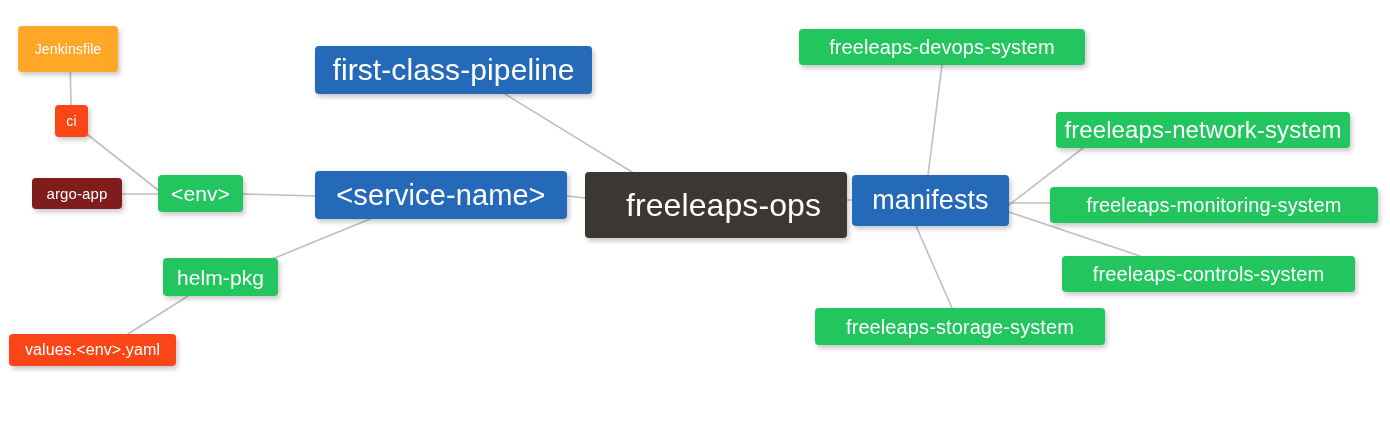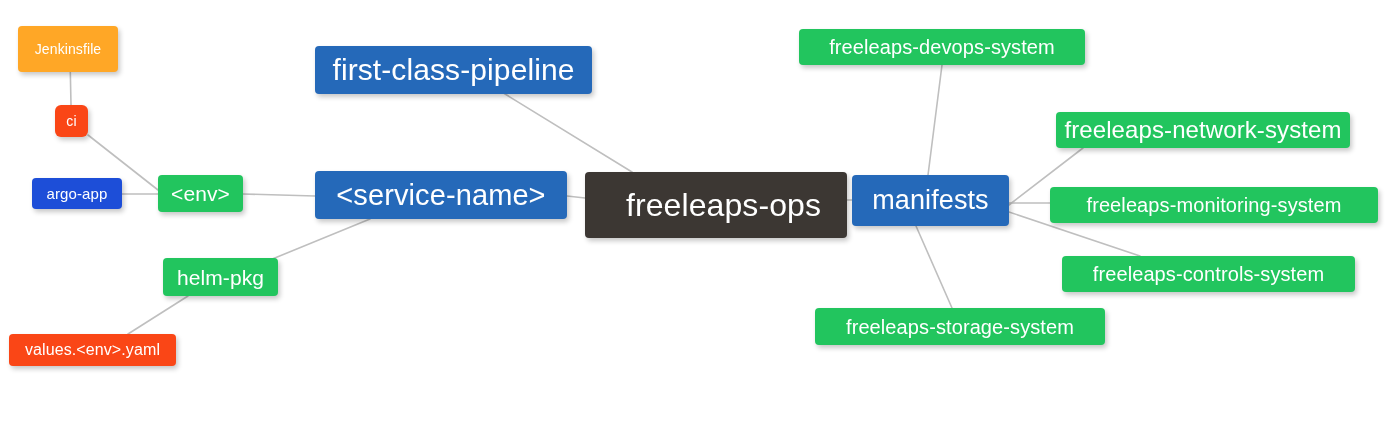--- a/index.html
+++ b/index.html
@@ -57,24 +57,24 @@
       <line x1="928" y1="175" x2="942" y2="65" stroke="#bfbfbf" stroke-width="1.6" stroke-linecap="round"></line>
       <line x1="1009" y1="205" x2="1083" y2="148" stroke="#bfbfbf" stroke-width="1.6" stroke-linecap="round"></line>
       <line x1="1009" y1="203" x2="1050" y2="203" stroke="#bfbfbf" stroke-width="1.6" stroke-linecap="round"></line>
       <line x1="1009" y1="212" x2="1140" y2="256" stroke="#bfbfbf" stroke-width="1.6" stroke-linecap="round"></line>
       <line x1="916" y1="226" x2="952" y2="308" stroke="#bfbfbf" stroke-width="1.6" stroke-linecap="round"></line>
     </svg>
   <div id="node-layer">
       <div class="node" style="left: 18px; top: 26px; width: 100px; height: 46px; background: rgb(255, 167, 38); font-size: 14px;">
         <span class="node-label">Jenkinsfile</span>
       </div>
-      <div class="node" style="left: 55px; top: 105px; width: 33px; height: 32px; background: rgb(250, 70, 22); font-size: 14px; border-radius: 6px;">
+      <div class="node" style="left: 55px; top: 105px; width: 33px; height: 32px; background: rgb(250, 70, 22); font-size: 14px;">
         <span class="node-label">ci</span>
       </div>
-      <div class="node" style="left: 32px; top: 178px; width: 90px; height: 31px; background: #1d4ed8; font-size: 15px;">
+      <div class="node" style="left: 32px; top: 178px; width: 90px; height: 31px; background: #7f1d1d; font-size: 15px;">
         <span class="node-label">argo-app</span>
       </div>
       <div class="node" style="left: 158px; top: 175px; width: 85px; height: 37px; background: rgb(34, 197, 94); font-size: 21px;">
         <span class="node-label">&lt;env&gt;</span>
       </div>
       <div class="node" style="left: 150px; top: 258px; width: 115px; height: 38px; background: rgb(34, 197, 94); font-size: 21px; margin-left: 13px;">
         <span class="node-label">helm-pkg</span>
       </div>
       <div class="node" style="left: 9px; top: 334px; width: 167px; height: 32px; background: rgb(250, 70, 22); font-size: 16px;">
         <span class="node-label">values.&lt;env&gt;.yaml</span>

